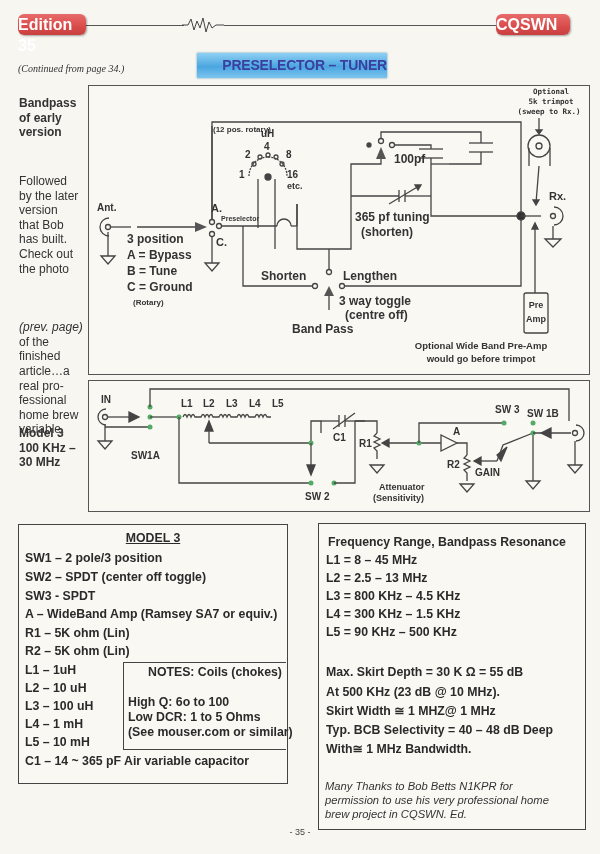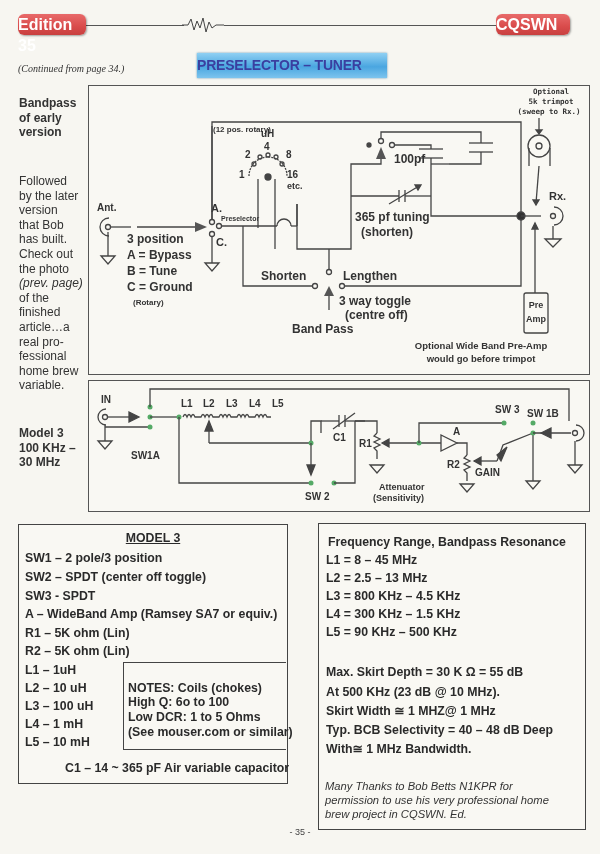--- a/index.html
+++ b/index.html
@@ -3,21 +3,21 @@
 <meta charset="utf-8">
 <style>
   html,body{margin:0;padding:0;}
   body{width:600px;height:854px;background:#f7f6f1;position:relative;overflow:hidden;font-family:"Liberation Sans",sans-serif;color:#222;}
   .pill{position:absolute;top:14px;height:21px;border-radius:6px;background:linear-gradient(#e86a6a,#d94b4b 60%,#c84040);color:#fff;font-weight:bold;font-size:16px;line-height:21px;text-align:left;box-shadow:1px 1px 2px rgba(0,0,0,.35);}
   #edition{left:18px;width:68px;}
   #cqswn{left:496px;width:74px;}
   .hline{position:absolute;top:25px;height:1px;background:#555;}
   #resistor{position:absolute;left:182px;top:16px;}
   #continued{position:absolute;left:18px;top:63px;font-family:"Liberation Serif",serif;font-style:italic;font-size:10px;color:#333;}
-  #title-box{position:absolute;left:197px;top:53px;width:190px;height:25px;background:linear-gradient(#8fd0f3,#4aa6e0 55%,#7cc4ee);box-shadow:0 0 2px #69b;text-align:left;}
+  #title-box{position:absolute;left:197px;top:53px;width:190px;height:25px;background:linear-gradient(#8fd0f3,#4aa6e0 55%,#7cc4ee);box-shadow:0 0 2px #69b;text-align:right;}
   #title-box span{font-weight:bold;font-size:14px;line-height:25px;color:#3a3fa0;letter-spacing:-.2px;}
   .sidetext{position:absolute;left:19px;font-size:12px;line-height:14.6px;color:#333;}
   .panel{position:absolute;border:1.5px solid #555;background:#f9f8f3;}
   #sch1{left:88px;top:85px;width:500px;height:288px;}
   #sch2{left:88px;top:380px;width:500px;height:130px;}
   .panel svg{position:absolute;left:0;top:0;}
   .txt{font-family:"Liberation Sans",sans-serif;font-weight:bold;fill:#333;}
   .mono{font-family:"DejaVu Sans Mono",monospace;font-weight:bold;fill:#333;}
   #model-box{left:18px;top:524px;width:268px;height:258px;border:1.5px solid #444;}
   #freq-box{left:318px;top:523px;width:266px;height:258px;border:1.5px solid #444;}
@@ -48,21 +48,21 @@
   <div>version</div>
 </div>
 <div class="sidetext" style="top:174px;">
   <div>Followed</div>
   <div>by the later</div>
   <div>version</div>
   <div>that Bob</div>
   <div>has built.</div>
   <div>Check out</div>
   <div>the photo</div>
-  <div style="font-style:italic;">(prev. page)</div>
+  <div style="font-style:italic;margin-top:44px;">(prev. page)</div>
   <div>of the</div>
   <div>finished</div>
   <div>article…a</div>
   <div>real pro-</div>
   <div>fessional</div>
   <div>home brew</div>
   <div>variable.</div>
 </div>
 <div class="sidetext" style="top:426px;font-weight:bold;">
   <div>Model 3</div>
@@ -309,26 +309,26 @@
   <div class="line" style="top:64px;">SW3  - SPDT</div>
   <div class="line" style="top:82px;">A – WideBand Amp (Ramsey SA7 or equiv.)</div>
   <div class="line" style="top:101px;">R1 – 5K ohm (Lin)</div>
   <div class="line" style="top:119px;">R2 – 5K ohm (Lin)</div>
   <div class="line" style="top:138px;">L1 – 1uH</div>
   <div class="line" style="top:156px;">L2 – 10 uH</div>
   <div class="line" style="top:174px;">L3 – 100 uH</div>
   <div class="line" style="top:192px;">L4 – 1 mH</div>
   <div class="line" style="top:210px;">L5 – 10 mH</div>
   <div id="notes">
-    <div class="nl" style="top:18px;">NOTES: Coils (chokes)</div>
+    <div class="nl" style="top:2px;margin-left:20px;">NOTES: Coils (chokes)</div>
     <div class="nl" style="top:32px;">High Q: 6o to 100</div>
     <div class="nl" style="top:47px;">Low DCR: 1 to 5 Ohms</div>
     <div class="nl" style="top:62px;">(See mouser.com or similar)</div>
   </div>
-  <div class="line" style="top:236px;margin-left:40px;">C1 – 14 ~ 365 pF Air variable capacitor</div>
+  <div class="line" style="top:229px;">C1 – 14 ~ 365 pF Air variable capacitor</div>
 </div>
 
 <div class="panel" id="freq-box" style="height: 305px;">
   <div class="fl" style="top:11px;left:9px;">Frequency Range, Bandpass Resonance</div>
   <div class="fl" style="top:29px;">L1 = 8 – 45 MHz</div>
   <div class="fl" style="top:47px;">L2 = 2.5 – 13 MHz</div>
   <div class="fl" style="top:65px;text-align:center;">L3 = 800 KHz – 4.5 KHz</div>
   <div class="fl" style="top:83px;">L4 = 300 KHz – 1.5 KHz</div>
   <div class="fl" style="top:101px;">L5 =   90 KHz – 500 KHz</div>
   <div class="fl" style="top:141px;">Max. Skirt Depth = 30 K Ω = 55 dB</div>

